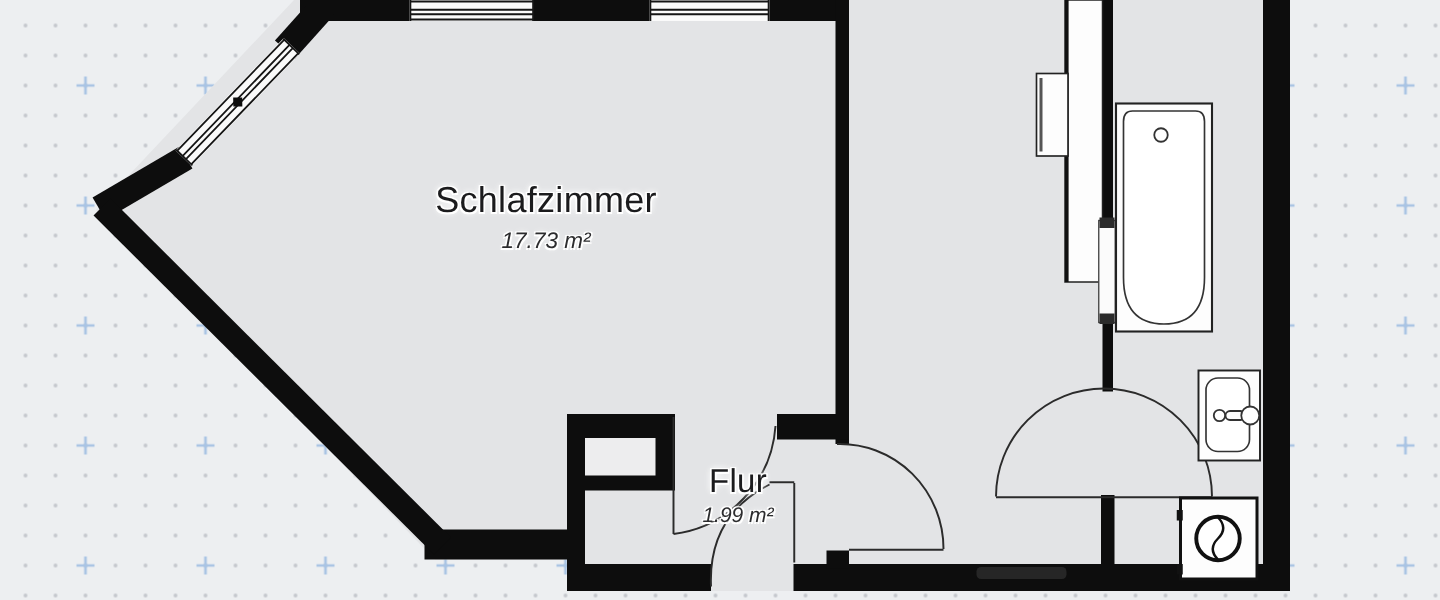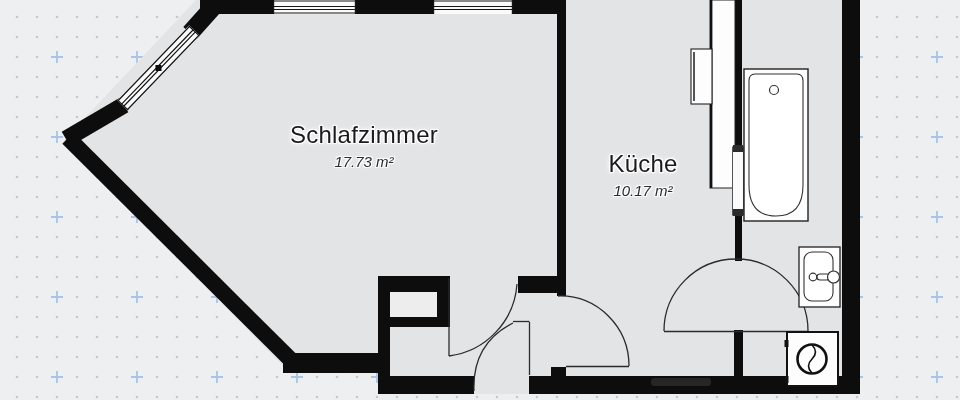--- a/index.html
+++ b/index.html
@@ -140,17 +140,17 @@
       <rect x="784.5" y="376" width="4" height="7" fill="#111"></rect>
       <circle cx="812" cy="359" r="14.5" fill="#fff" stroke="#111" stroke-width="2.6"></circle>
       <path d="M812 345 q7 7 0 14 q-7 7 0 14" fill="none" stroke="#111" stroke-width="1.6"></path>
     </g>
   </svg>
 
   <div class="room-label" style="left:364px;top:145px">
     <span class="rname">Schlafzimmer</span>
     <span class="rarea">17.73 m²</span>
   </div>
-  <div class="room-label" style="left:643px;top:174px">
-    <span class="rname">Küche</span>
-    <span class="rarea">10.17 m²</span>
+  <div class="room-label small" style="left:492px;top:330px">
+    <span class="rname">Flur</span>
+    <span class="rarea">1.99 m²</span>
   </div>
 </div>
 
 </body></html>

